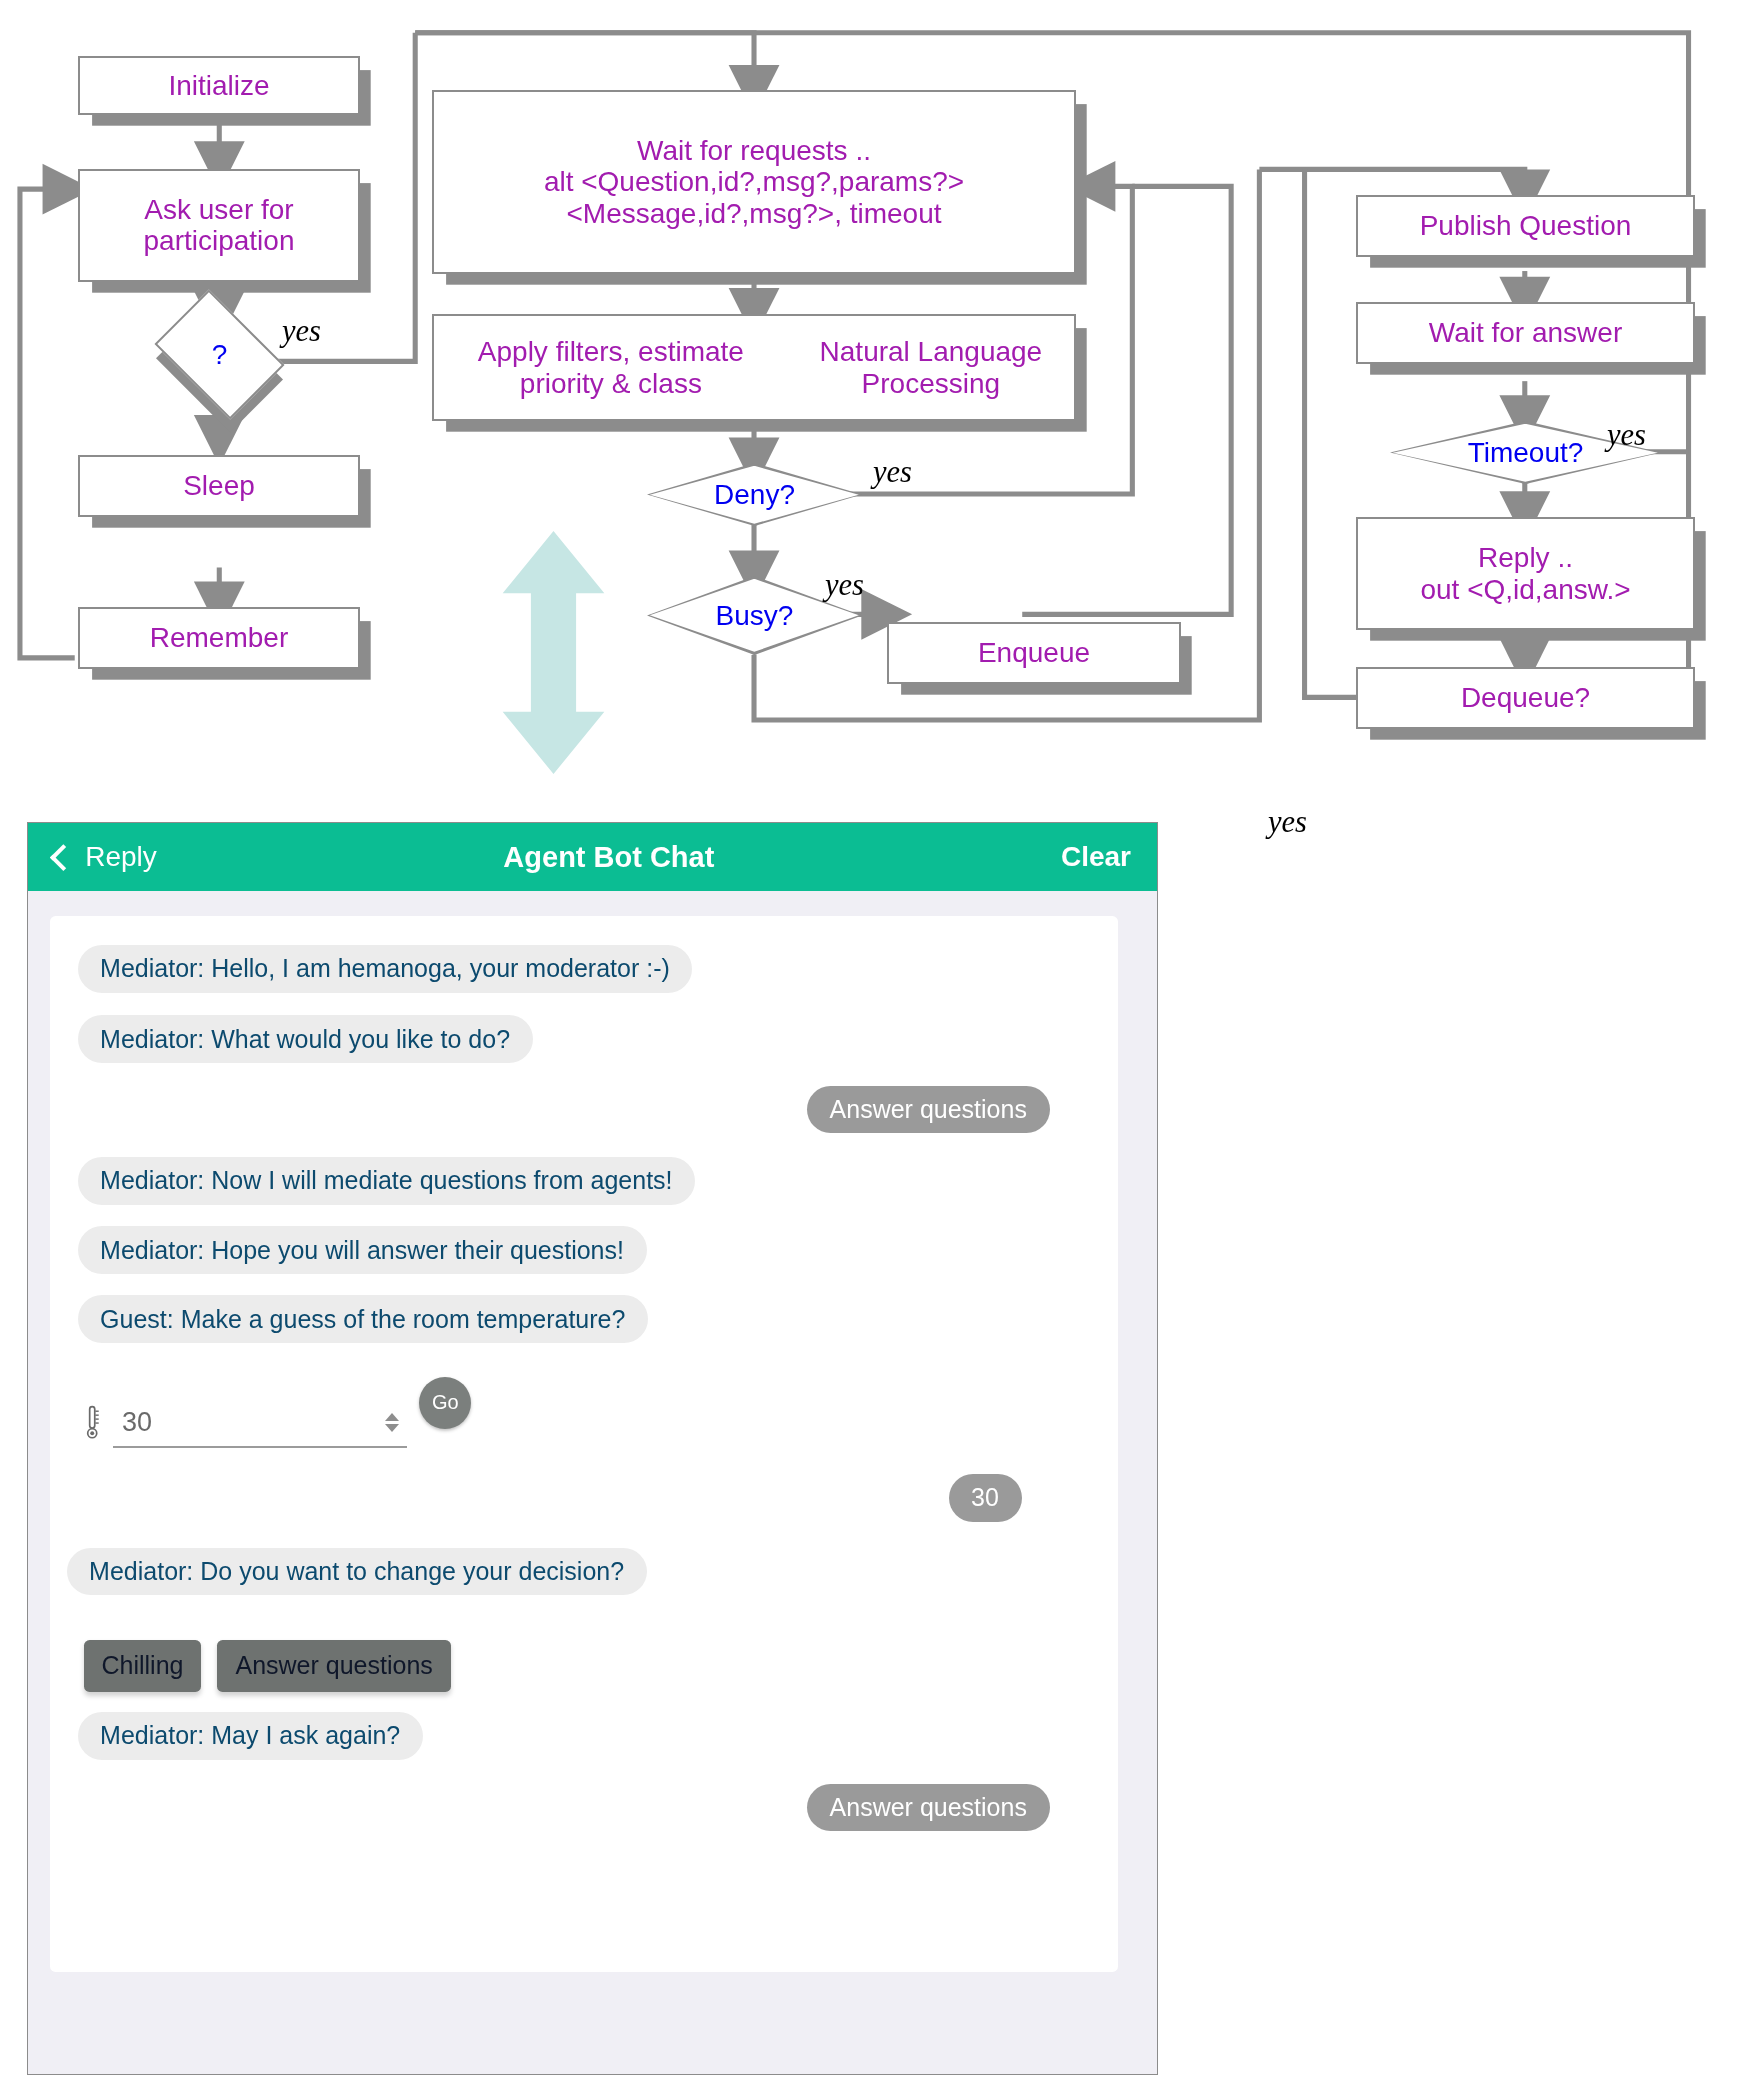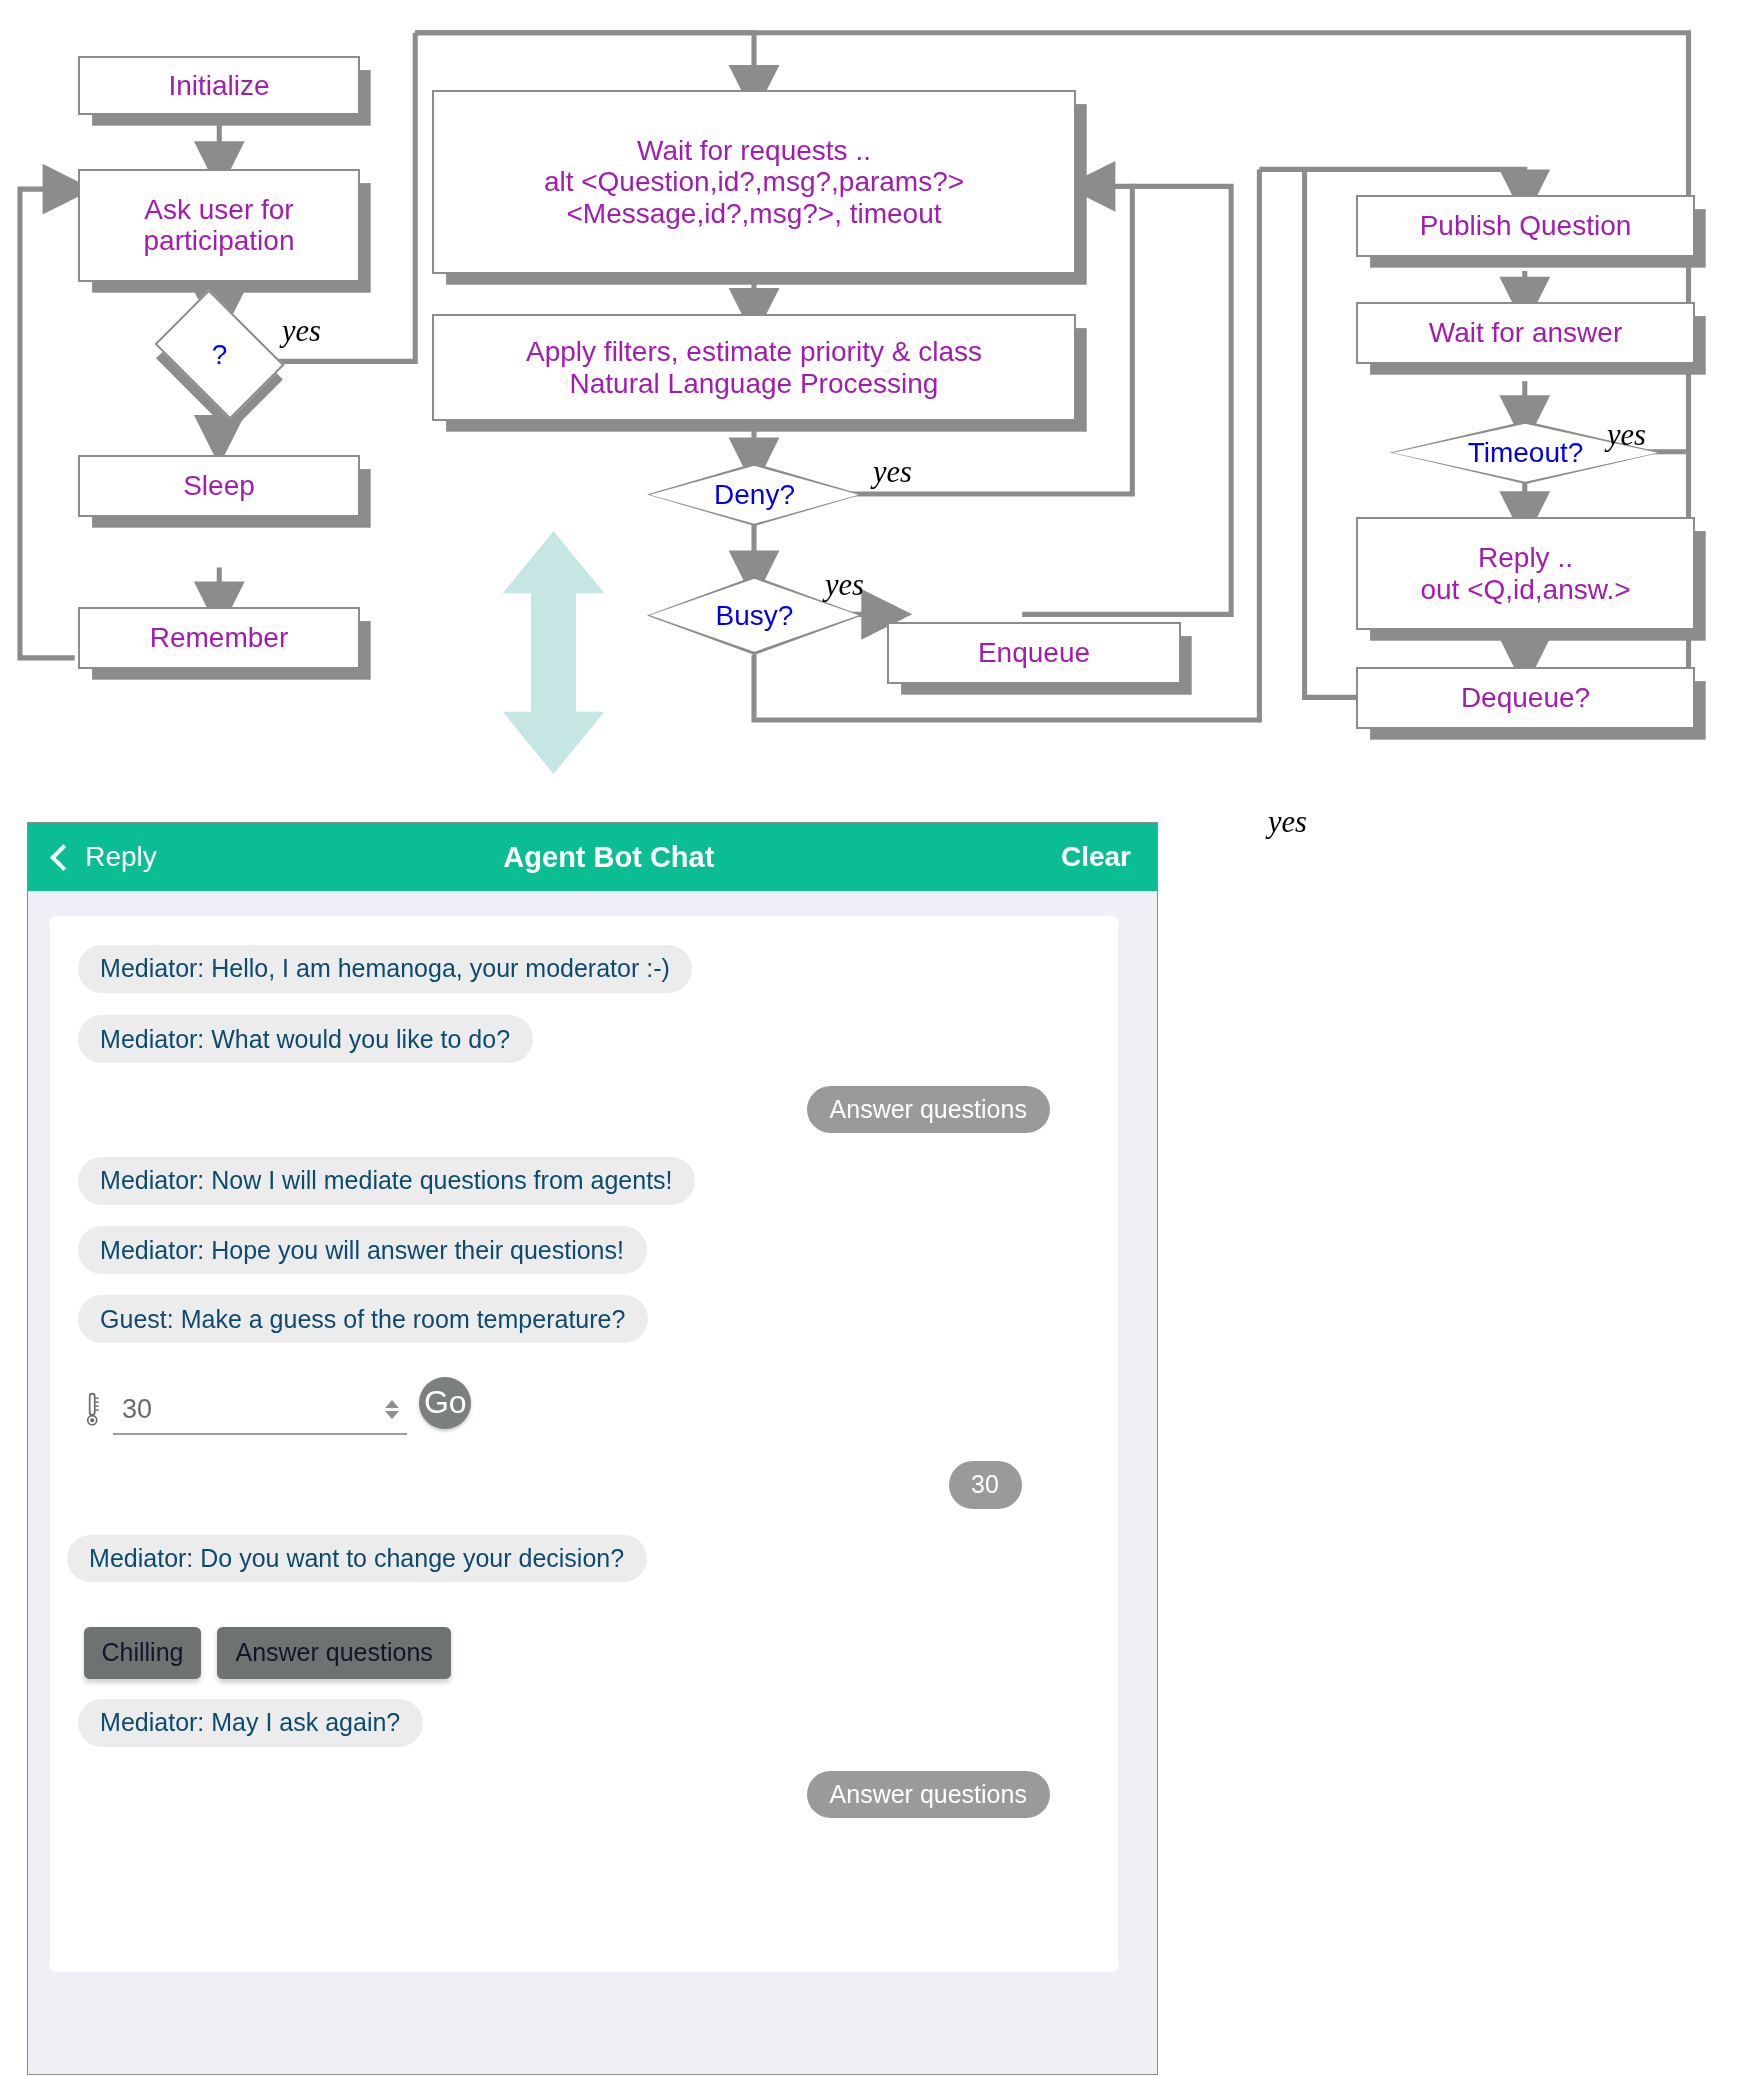--- a/index.html
+++ b/index.html
@@ -47,22 +47,22 @@
   .inline-input{display:flex;align-items:flex-end;gap:12.4px;padding:0 34px;}
   .therm{width:17px;height:35px;position:relative;flex:0 0 auto;margin-bottom:8px;}
   .spin-wrap{position:relative;width:294px;border-bottom:2.8px solid #9b9b9b;
         display:flex;align-items:center;height:47px;}
   .spin-val{font-size:27px;color:#6a6a6a;padding-left:9px;flex:1;}
   .spin-arrows{display:flex;flex-direction:column;gap:3.4px;padding-right:8px;}
   .ar{width:0;height:0;border-left:7.3px solid transparent;border-right:7.3px solid transparent;}
   .ar.up{border-bottom:8.5px solid #8e8e8e;}
   .ar.dn{border-top:8.5px solid #8e8e8e;}
   .go-btn{width:52px;height:52px;border-radius:50%;background:#7b7f7d;color:#fff;
-        display:flex;align-items:center;justify-content:center;font-size:32px;
-        margin-bottom:6px;box-shadow:0 1.7px 3.4px rgba(0,0,0,.25);}
+        display:flex;align-items:center;justify-content:center;font-size:20px;
+        margin-bottom:19px;box-shadow:0 1.7px 3.4px rgba(0,0,0,.25);}
 
   .chip-row{display:flex;gap:16px;padding:0 56px;}
   .chip{background:#6e7270;color:#0f172a;font-size:25px;padding:11.3px 18px;
         border-radius:5.6px;box-shadow:0 3.4px 5.6px rgba(0,0,0,.18);}
 </style>
 </head>
 <body>
 
 <div id="root">
 
@@ -150,21 +150,21 @@
     <div class="node" style="left:78px;top:607px;width:282px;height:62px;">
       <span>Remember</span>
     </div>
 
     <div class="node" style="left:432px;top:90px;width:644px;height:184px;flex-direction:column;">
       <span>Wait for requests ..</span>
       <span>alt &lt;Question,id?,msg?,params?&gt;</span>
       <span>&lt;Message,id?,msg?&gt;, timeout</span>
     </div>
 
-    <div class="node" style="left:432px;top:314px;width:644px;height:107px;flex-direction:column;">
+    <div class="node" style="left:432px;top:314px;width:644px;height:107px;flex-direction:row;">
       <span>Apply filters, estimate priority &amp; class</span>
       <span>Natural Language Processing</span>
     </div>
 
     <div class="diamond" style="left:647px;top:463px;width:215px;height:63px;">
       <div class="dshape" style="transform:rotate(0deg);clip-path:polygon(50% 0,100% 50%,50% 100%,0 50%);border:none;background:#8c8c8c;"></div>
       <div class="dshape" style="left:2.8px;top:2.8px;width:209px;height:58px;transform:rotate(0deg);clip-path:polygon(50% 0,100% 50%,50% 100%,0 50%);border:none;background:#fff;box-shadow:none;"></div>
       <div class="dlabel">Deny?</div>
     </div>
     <div class="yes" style="left:873px;top:455px;">yes</div>

